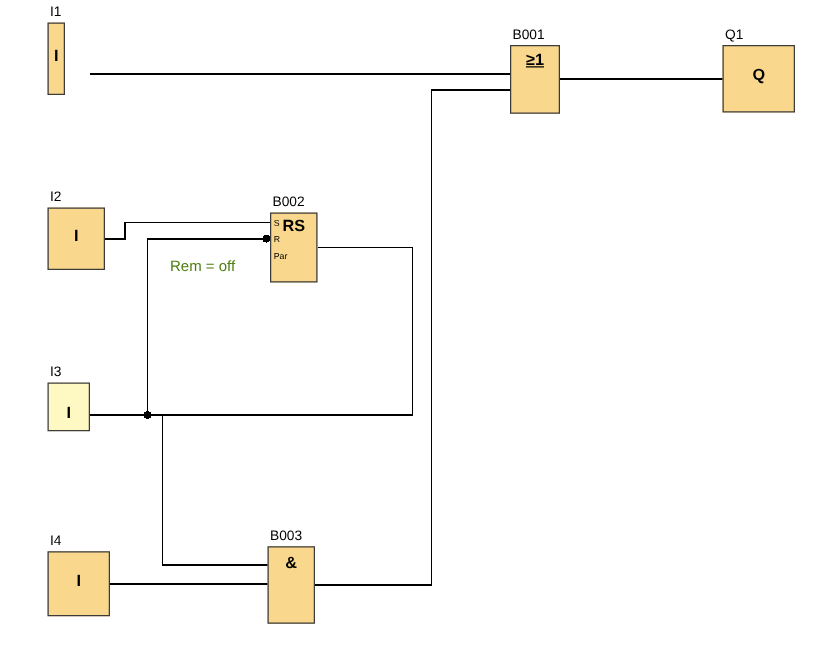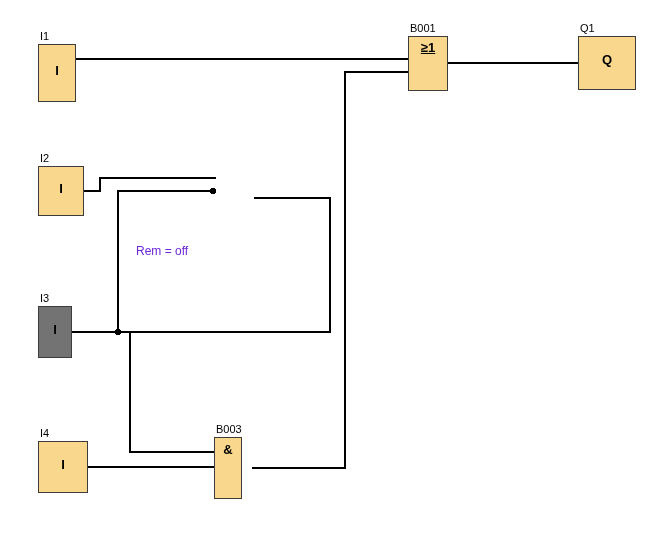--- a/index.html
+++ b/index.html
@@ -9,55 +9,62 @@
   .block-label{position:absolute;top:-15px;left:1px;font-size:11px;line-height:13px;color:#000;white-space:nowrap;}
   .block-symbol{position:absolute;left:0;right:0;text-align:center;font-size:13px;font-weight:bold;color:#000;line-height:14px;}
   .block-symbol.underlined{text-decoration:underline;}
   .pin-label{position:absolute;left:2px;font-size:7px;line-height:7px;color:#000;transform:translateY(-50%);}
   .annotation{position:absolute;font-size:12px;line-height:14px;white-space:nowrap;}
 </style>
 </head>
 <body>
 
 <div id="canvas" style="width: 651px; height: 536px; background: rgb(255, 255, 255);">
-  <div class="annotation" style="left: 136px; top: 206px; color: #6d28d9; margin-top: 38px;">Rem = off</div>
+  <div class="annotation" style="left: 136px; top: 206px; color: #4d7c0f;">Rem = off</div>
 <svg width="651" height="536" shape-rendering="crispEdges">
       <polyline points="72,59 408,59" fill="none" stroke="#000000" stroke-width="1.2"></polyline>
       <polyline points="448,63 578,63" fill="none" stroke="#000000" stroke-width="1.2"></polyline>
       <polyline points="612,63 628,63" fill="none" stroke="#000000" stroke-width="1.2"></polyline>
       <polyline points="72,191 100,191 100,178 216,178" fill="none" stroke="#000000" stroke-width="1.2"></polyline>
       <polyline points="72,332 130,332" fill="none" stroke="#000000" stroke-width="1.2"></polyline>
       <polyline points="118,332 118,191 216,191" fill="none" stroke="#000000" stroke-width="1.2"></polyline>
       <polyline points="254,198 330,198 330,332 130,332 130,452 214,452" fill="none" stroke="#000000" stroke-width="1.2"></polyline>
       <polyline points="72,467 214,467" fill="none" stroke="#000000" stroke-width="1.2"></polyline>
       <polyline points="252,468 345,468 345,72 408,72" fill="none" stroke="#000000" stroke-width="1.2"></polyline>
       <circle cx="118" cy="332" r="3.1" fill="#000000"></circle>
       <circle cx="213" cy="191" r="3.1" fill="#000000"></circle>
     </svg>
-    <div class="block" style="left: 38px; top: 44px; width: 38px; height: 58px; background: rgb(249, 215, 140); border-color: rgb(60, 60, 60);">
+    <div class="block" style="left: 38px; top: 18px; width: 14px; height: 58px; background: rgb(249, 215, 140); border-color: rgb(60, 60, 60);">
       <div class="block-label">I1</div>
       <div class="block-symbol" style="top: 19px;">I</div>
     </div>
     <div class="block" style="left: 408px; top: 36px; width: 40px; height: 55px; background: rgb(249, 215, 140); border-color: rgb(60, 60, 60);">
       <div class="block-label">B001</div>
       <div class="block-symbol underlined" style="top: 4px;">≥1</div>
     </div>
     <div class="block" style="left: 578px; top: 36px; width: 58px; height: 54px; background: rgb(249, 215, 140); border-color: rgb(60, 60, 60);">
       <div class="block-label">Q1</div>
       <div class="block-symbol" style="top: 16px;">Q</div>
     </div>
     <div class="block" style="left: 38px; top: 166px; width: 46px; height: 50px; background: rgb(249, 215, 140); border-color: rgb(60, 60, 60);">
       <div class="block-label">I2</div>
       <div class="block-symbol" style="top: 15px;">I</div>
     </div>
-    <div class="block" style="left: 38px; top: 306px; width: 34px; height: 52px; background: #737373; border-color: rgb(60, 60, 60);">
+    <div class="block" style="left: 216px; top: 170px; width: 38px; height: 56px; background: rgb(249, 215, 140); border-color: rgb(60, 60, 60);">
+      <div class="block-label">B002</div>
+      <div class="block-symbol" style="top: 3px;">RS</div>
+      <div class="pin-label" style="top: 8px;">S</div>
+      <div class="pin-label" style="top: 21px;">R</div>
+      <div class="pin-label" style="top: 35px;">Par</div>
+    </div>
+    <div class="block" style="left: 38px; top: 306px; width: 34px; height: 39px; background: #fef9c3; border-color: rgb(60, 60, 60);">
       <div class="block-label">I3</div>
       <div class="block-symbol" style="top: 16px;">I</div>
     </div>
     <div class="block" style="left: 38px; top: 441px; width: 50px; height: 52px; background: rgb(249, 215, 140); border-color: rgb(60, 60, 60);">
       <div class="block-label">I4</div>
       <div class="block-symbol" style="top: 16px;">I</div>
     </div>
-    <div class="block" style="left: 214px; top: 437px; width: 28px; height: 62px; background: rgb(249, 215, 140); border-color: rgb(60, 60, 60);">
+    <div class="block" style="left: 214px; top: 437px; width: 38px; height: 62px; background: rgb(249, 215, 140); border-color: rgb(60, 60, 60);">
       <div class="block-label">B003</div>
       <div class="block-symbol" style="top: 5px;">&amp;</div>
     </div>
   </div>
 
 </body></html>

